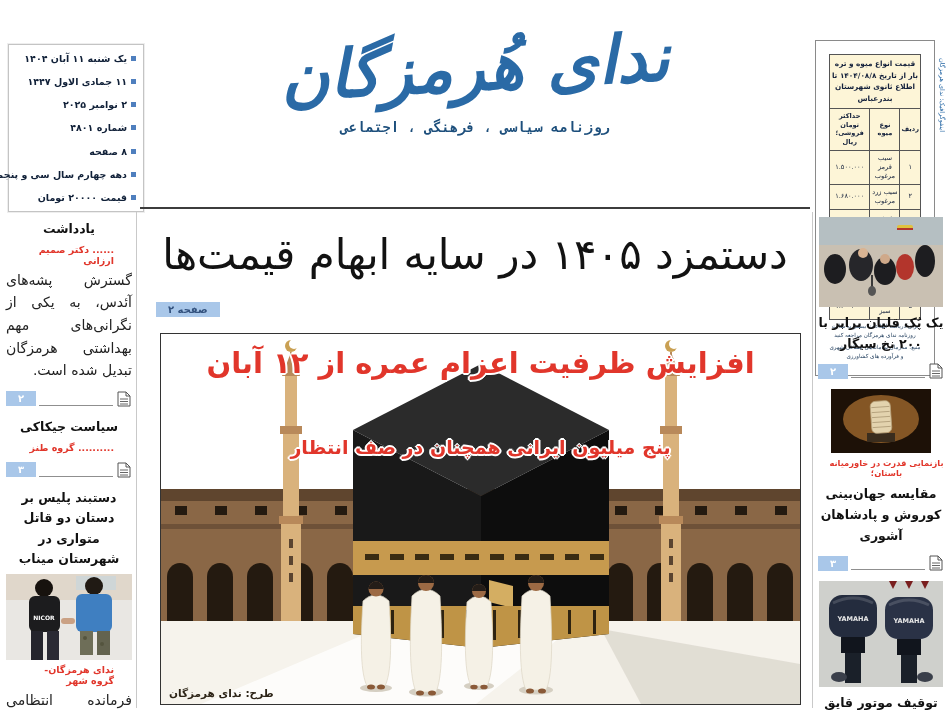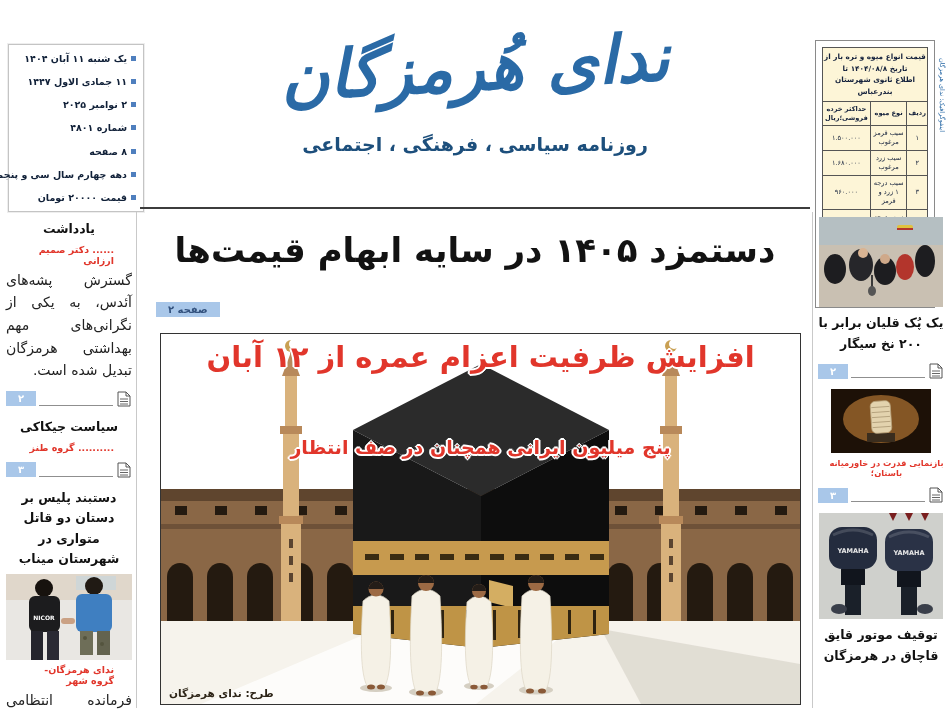--- a/index.html
+++ b/index.html
@@ -12,54 +12,54 @@
             display:flex;flex-direction:column;justify-content:space-between;background:#fff;}
   .date-item{display:flex;align-items:center;justify-content:flex-start;
              font-size:9.5px;font-weight:bold;color:#102038;white-space:nowrap;}
   .bullet{width:5px;height:5px;background:#4f7fbe;margin-left:4px;flex:0 0 auto;}
 
   
   .masthead{position:absolute;left:140px;top:26px;width:670px;text-align:center;}
   .masthead-title{font-family:"DejaVu Serif","Liberation Serif",serif;font-style:italic;
                   font-weight:bold;color:#2a6aa6;font-size:66px;line-height:1.25;
                   transform:rotate(-3deg);}
-  .masthead-sub{margin-top:24px;font-size:19px;font-weight:bold;color:#1d4f7c;}
+  .masthead-sub{margin-top:10px;font-size:14px;font-weight:bold;color:#1d4f7c;font-family:Liberation Mono, monospace;}
   .masthead-rule{position:absolute;left:140px;top:207px;width:670px;height:2px;background:#3c3c3c;}
 
   
   .price-box{position:absolute;right:14px;top:40px;width:120px;border:1px solid #8a8a8a;
-             background:#fff;padding:6px;box-sizing:border-box;}
+             background:#fff;padding:13px;box-sizing:border-box;}
   .pt-title{background:#fdf5d7;border:1px solid #555;border-bottom:none;color:#14213c;
             font-size:7.3px;font-weight:bold;text-align:center;padding:3px 1px;line-height:1.6;}
   .price-box table{width:100%;border-collapse:collapse;direction:rtl;}
   .price-box th,.price-box td{border:1px solid #555;background:#fdf5d7;color:#14213c;
             font-size:6.6px;text-align:center;padding:3px 1px;line-height:1.35;}
   .price-box th{font-weight:bold;}
   .pt-foot{font-size:5.6px;color:#24405f;text-align:center;line-height:1.7;padding-top:2px;}
   .pt-side-label{position:absolute;right:3px;top:58px;writing-mode:vertical-rl;
             font-size:6.5px;color:#2a6aa6;letter-spacing:1px;}
 
   
   .vsep{position:absolute;top:212px;width:1px;height:496px;background:#c9c9c9;}
   .vsep-left{left:136px;} .vsep-right{left:812px;}
 
   
   .lead{position:absolute;left:140px;top:216px;width:670px;text-align:center;}
-  .lead h1{margin:12px 0 0 0;font-size:34px;font-weight:bold;color:#121212;line-height:1.3;}
+  .lead h1{margin:12px 0 0 0;font-size:42px;font-weight:normal;color:#121212;line-height:1.3;}
   .lead-badge{position:absolute;left:16px;top:86px;background:#a9c7e9;color:#33527e;
               font-size:10px;font-weight:bold;padding:2px 12px;}
 
   
   .main-graphic{position:absolute;left:160px;top:333px;width:641px;height:372px;
                 border:1px solid #333;background:#fff;box-sizing:border-box;}
   .main-graphic svg{position:absolute;left:0;top:0;}
   .ol-text{position:absolute;left:28px;right:28px;text-align:center;color:#e1362b;font-weight:bold;
            text-shadow:-2px 0 0 #fff,2px 0 0 #fff,0 -2px 0 #fff,0 2px 0 #fff,
                        -1px -1px 0 #fff,1px 1px 0 #fff,-1px 1px 0 #fff,1px -1px 0 #fff;}
-  .ol1{top:6px;font-size:29px;}
+  .ol1{top:12px;font-size:29px;}
   .ol2{top:102px;font-size:19px;}
   .graphic-caption{position:absolute;left:8px;bottom:5px;font-size:10.5px;font-weight:bold;color:#2d2417;}
 
   
   .col{position:absolute;top:213px;}
   .col-left{left:6px;width:126px;}
   .col-right{left:818px;width:126px;}
   .col h3{margin:6px 0 4px 0;font-size:12.5px;font-weight:bold;color:#111;
           text-align:center;line-height:1.65;}
   .byline{font-size:9.5px;font-weight:bold;color:#e1362b;text-align:right;margin:3px 18px;}
@@ -118,21 +118,21 @@
   <div class="price-box">
     <div class="pt-title">
       <span>قیمت انواع میوه و تره بار از تاریخ ۱۴۰۴/۰۸/۸ تا</span><br>
       <span>اطلاع ثانوی شهرستان بندرعباس</span>
     </div>
     <table>
       <tbody>
           <tr>
         <th>ردیف</th>
         <th>نوع میوه</th>
-        <th>حداکثر خرده فروشی؛ریال</th>
+        <th>حداکثر تومان فروشی؛ریال</th>
       </tr>
       <tr>
         <td>۱</td>
         <td>سیب قرمز مرغوب</td>
         <td>۱.۵۰۰.۰۰۰</td>
           </tr>
       <tr>
         <td>۲</td>
         <td>سیب زرد مرغوب</td>
         <td>۱.۶۸۰.۰۰۰</td>
@@ -404,20 +404,21 @@
       <g transform="rotate(-4 50 28)">
         <rect x="40" y="12" width="20" height="32" rx="5" fill="#e3d3ae" stroke="#b9a47e" stroke-width="0.8"></rect>
         <line x1="41" y1="18" x2="59" y2="18" stroke="#a4906c" stroke-width="0.7"></line>
         <line x1="41" y1="23" x2="59" y2="23" stroke="#a4906c" stroke-width="0.7"></line>
         <line x1="41" y1="28" x2="59" y2="28" stroke="#a4906c" stroke-width="0.7"></line>
         <line x1="41" y1="33" x2="59" y2="33" stroke="#a4906c" stroke-width="0.7"></line>
         <line x1="41" y1="38" x2="59" y2="38" stroke="#a4906c" stroke-width="0.7"></line>
       </g>
     </svg>
     <div class="kicker">بازنمایی قدرت در خاورمیانه باستان؛</div>
+    <h3>مقایسه جهان‌بینی کوروش و پادشاهان آشوری</h3>
     <div class="pbadge">
       <span class="pnum">۳</span>
       <span class="pline"></span>
       <svg width="16" height="16" viewBox="0 0 16 16">
         <path d="M2,1 h8 l4,4 v10 h-12 z" fill="#fff" stroke="#555" stroke-width="1"></path>
         <path d="M10,1 v4 h4" fill="none" stroke="#555" stroke-width="1"></path>
         <line x1="4" y1="8" x2="12" y2="8" stroke="#555" stroke-width="0.9"></line>
         <line x1="4" y1="10.5" x2="12" y2="10.5" stroke="#555" stroke-width="0.9"></line>
         <line x1="4" y1="13" x2="12" y2="13" stroke="#555" stroke-width="0.9"></line>
       </svg>

